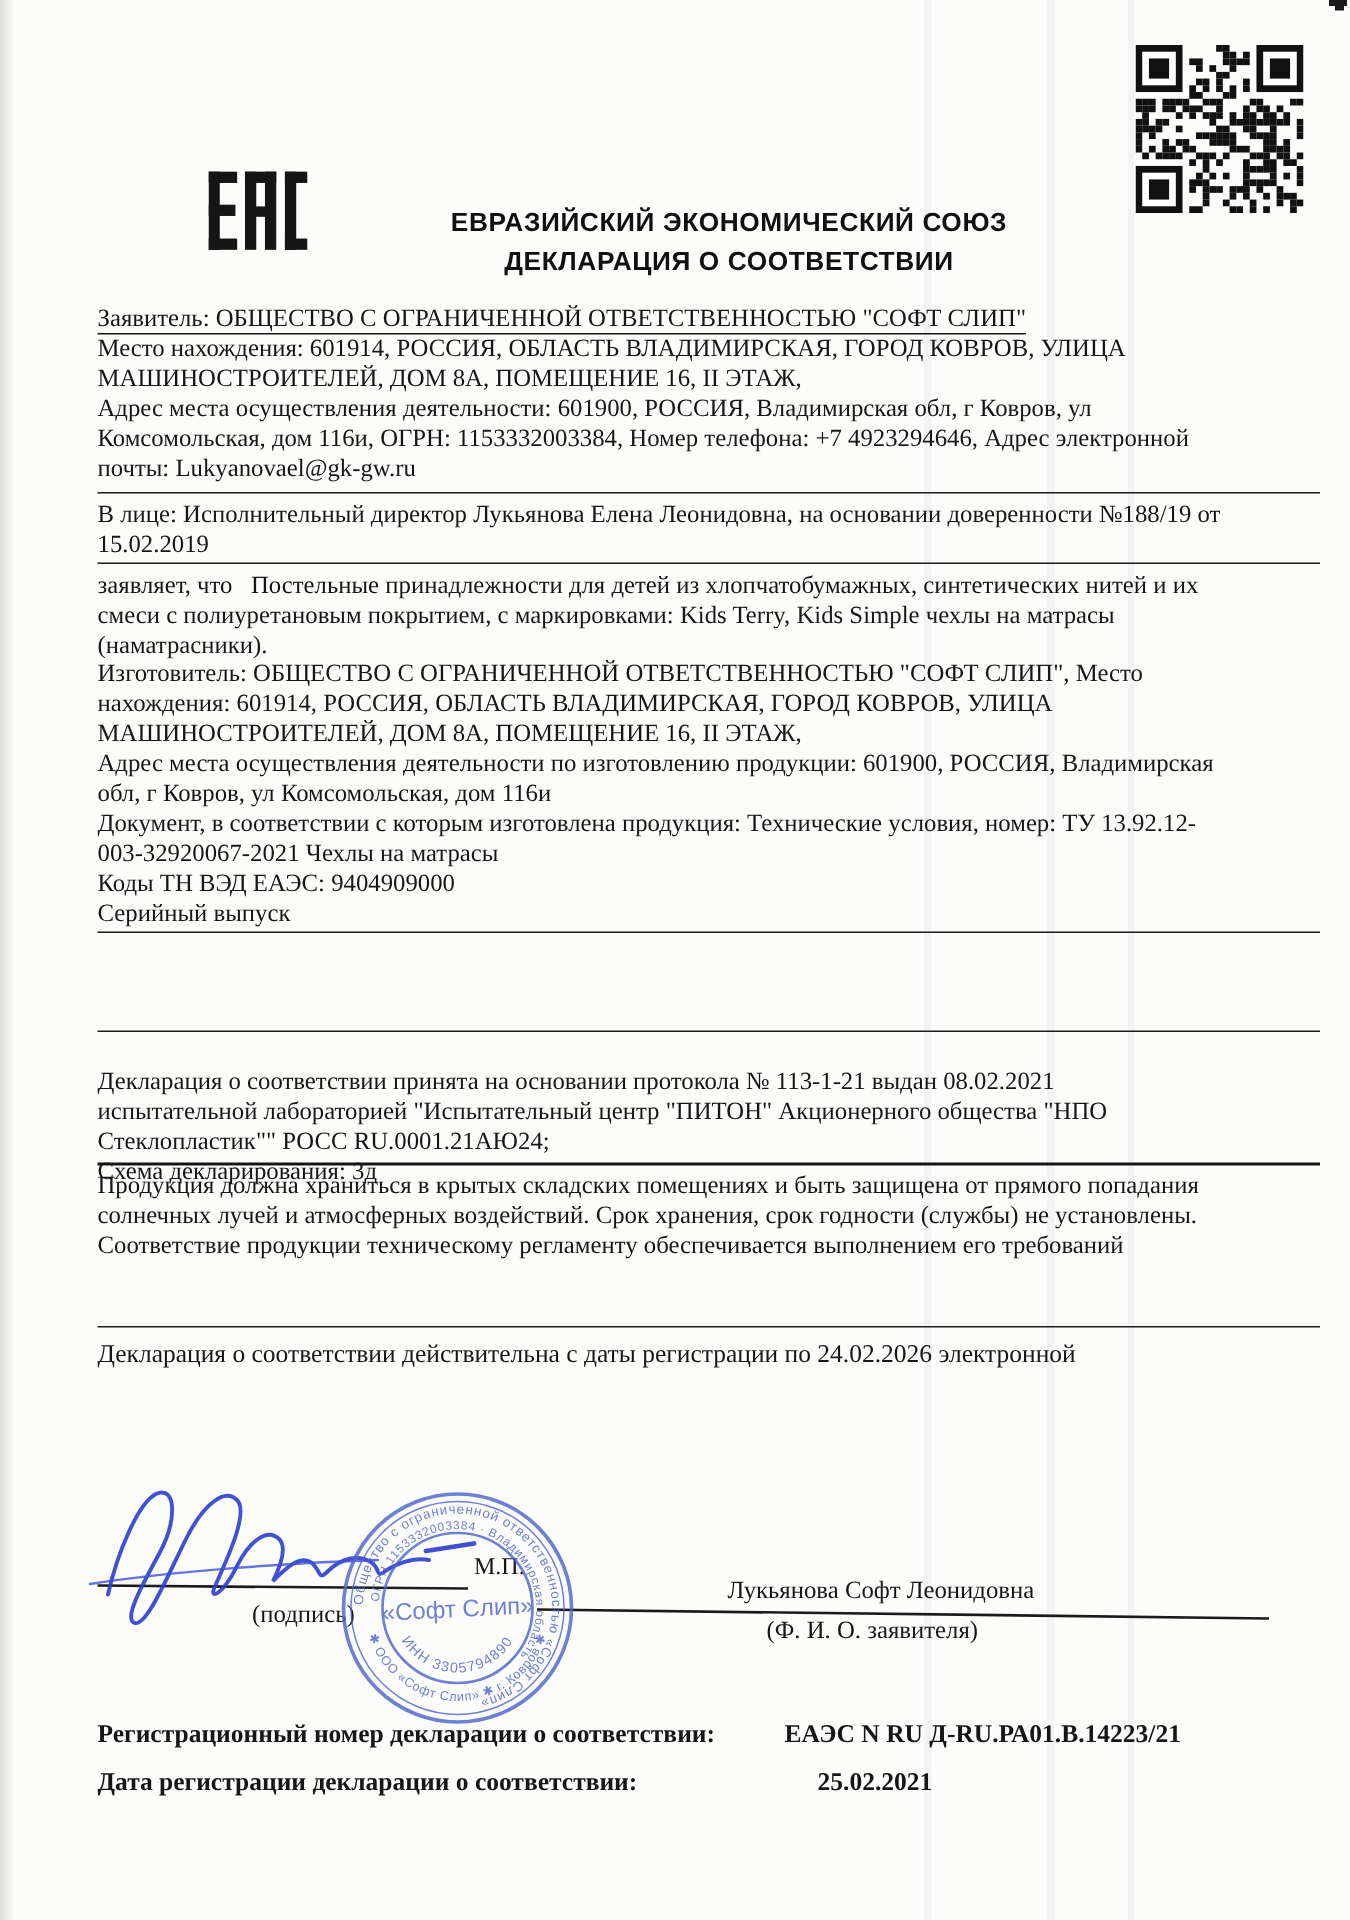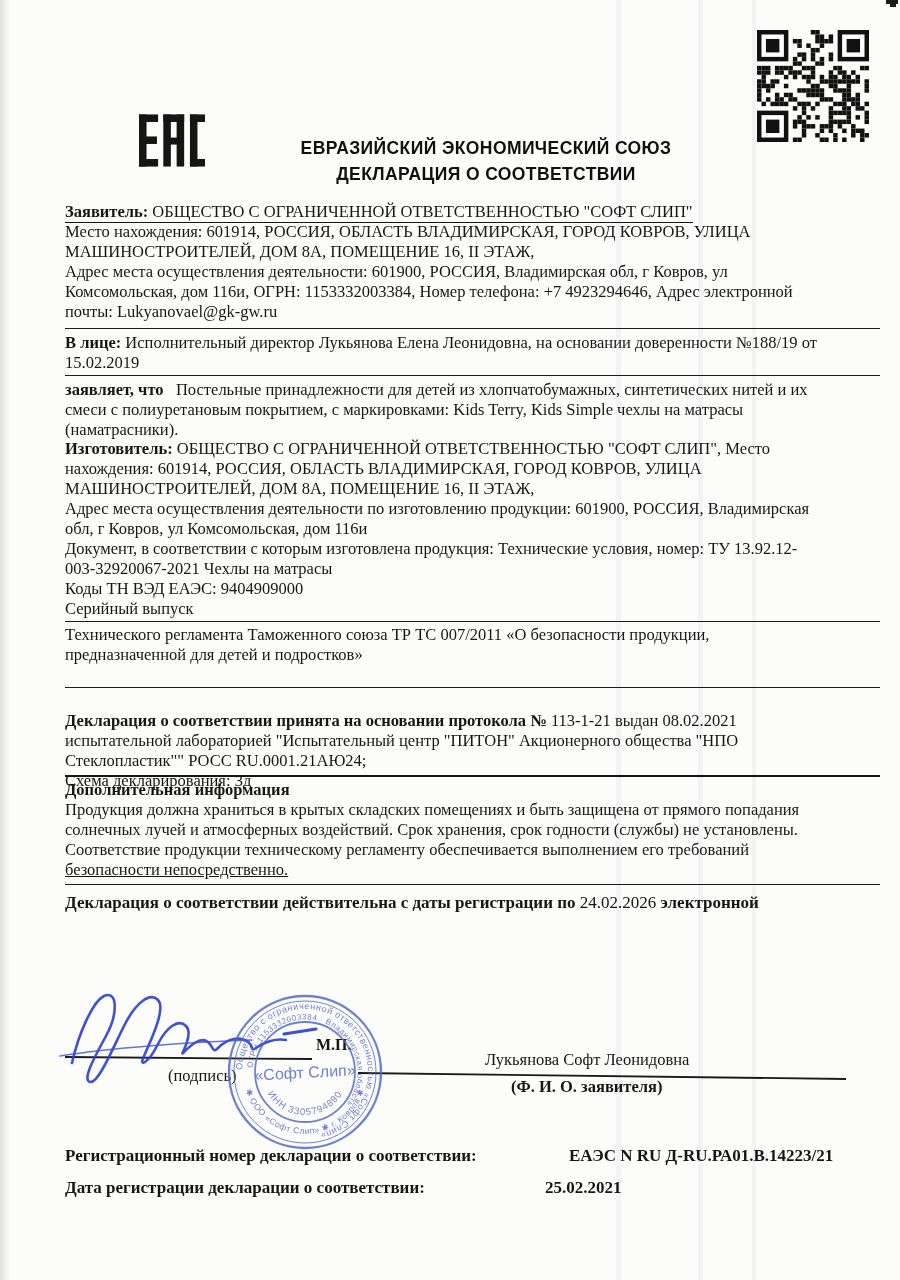--- a/index.html
+++ b/index.html
@@ -8,21 +8,21 @@
     background:#fcfcfa;
     font-family:"Liberation Serif", serif;
     color:#161616;
   }
   .scan-edge{position:absolute;left:0;top:0;width:10px;height:1280px;
     background:linear-gradient(to right,#dfdfdd,rgba(255,255,255,0));}
   .streak{position:absolute;top:0;height:1280px;background:rgba(170,186,214,.13);}
   .abs{position:absolute;}
   .para{font-size:16.5px;line-height:20px;}
   .preline{white-space:pre-line;}
-  .b{font-weight:bold;}
+  .b{font-weight:normal;text-align:center;}
   .ul{border-bottom:1.6px solid #161616;padding-bottom:1px;}
   .uline{text-decoration:underline;}
   .hr{position:absolute;left:65px;width:815px;border-top:1.6px solid #1b1b1b;}
   .hr.thick{border-top:2.4px solid #151515;}
   .title{font-family:"Liberation Sans", sans-serif;font-weight:bold;font-size:17.5px;
     letter-spacing:.4px;text-align:center;color:#101010;}
   .sigtext{font-size:16.5px;}
   .footrow{font-size:17px;font-weight:bold;}
   svg{display:block;}
 </style>
@@ -306,41 +306,37 @@
 обл, г Ковров, ул Комсомольская, дом 116и
 Документ, в соответствии с которым изготовлена продукция: Технические условия, номер: ТУ 13.92.12-
 003-32920067-2021 Чехлы на матрасы
 Коды ТН ВЭД ЕАЭС: 9404909000
 Серийный выпуск</span>
 </div>
 
 <div class="hr" style="top:621px;"></div>
 
 <div class="abs para" style="left:65px;top:625px;width:815px;">
-  <div class="preline">Технического регламента Таможенного союза ТР ТС 007/2011 «О безопасности продукции,
-предназначенной для детей и подростков»</div>
 </div>
 
 <div class="hr" style="top:687px;"></div>
 
 <div class="abs para" style="left:65px;top:711px;width:815px;">
   <span class="b">Декларация о соответствии принята на основании протокола №</span><span class="preline"> 113-1-21 выдан 08.02.2021
 испытательной лабораторией "Испытательный центр "ПИТОН" Акционерного общества "НПО
 Стеклопластик"" РОСС RU.0001.21АЮ24;
  Схема декларирования: 3д</span>
 </div>
 
 <div class="hr thick" style="top:775px;"></div>
 
 <div class="abs para" style="left:65px;top:780px;width:815px;">
-  <div class="b">Дополнительная информация</div>
   <div class="preline">Продукция должна храниться в крытых складских помещениях и быть защищена от прямого попадания
 солнечных лучей и атмосферных воздействий. Срок хранения, срок годности (службы) не установлены.
 Соответствие продукции техническому регламенту обеспечивается выполнением его требований</div>
-  <div><span class="uline">безопасности непосредственно.</span></div>
 </div>
 
 <div class="hr" style="top:884px;"></div>
 
 <div class="abs para" style="left:65px;top:893px;width:815px;font-size:17px;">
   <span class="b">Декларация о соответствии действительна с даты регистрации по </span><span>24.02.2026</span><span class="b"> электронной</span>
 </div>
 
 <div class="abs sigtext b" style="left:316px;top:1036px;font-size:16px;">М.П.</div>
 <div class="abs sigtext" style="left:168px;top:1066px;">(подпись)</div>
@@ -378,15 +374,15 @@
       <textPath href="#arcBottom" startOffset="50%">✱ ООО «Софт Слип» ✱ г. Ковров ✱</textPath>
     </text>
     <text font-family="Liberation Sans, sans-serif" font-size="9.5" fill="#5066cc" letter-spacing="1" text-anchor="middle">
       <textPath href="#arcBottom2" startOffset="50%">ИНН 3305794890</textPath>
     </text>
     <text x="305" y="1078" text-anchor="middle" font-family="Liberation Sans, sans-serif" font-size="16" fill="#5066cc" transform="rotate(-3 305 1072)">«Софт Слип»</text>
   </g>
 </svg>
 
 <div class="abs footrow" style="left:65px;top:1146px;">Регистрационный номер декларации о соответствии:</div>
-<div class="abs footrow" style="left:569px;top:1146px;">ЕАЭС N RU Д-RU.РА01.В.14223/21</div>
+<div class="abs footrow" style="left:523px;top:1146px;">ЕАЭС N RU Д-RU.РА01.В.14223/21</div>
 <div class="abs footrow" style="left:65px;top:1178px;">Дата регистрации декларации о соответствии:</div>
 <div class="abs footrow" style="left:545px;top:1178px;">25.02.2021</div>
 
 </body></html>

